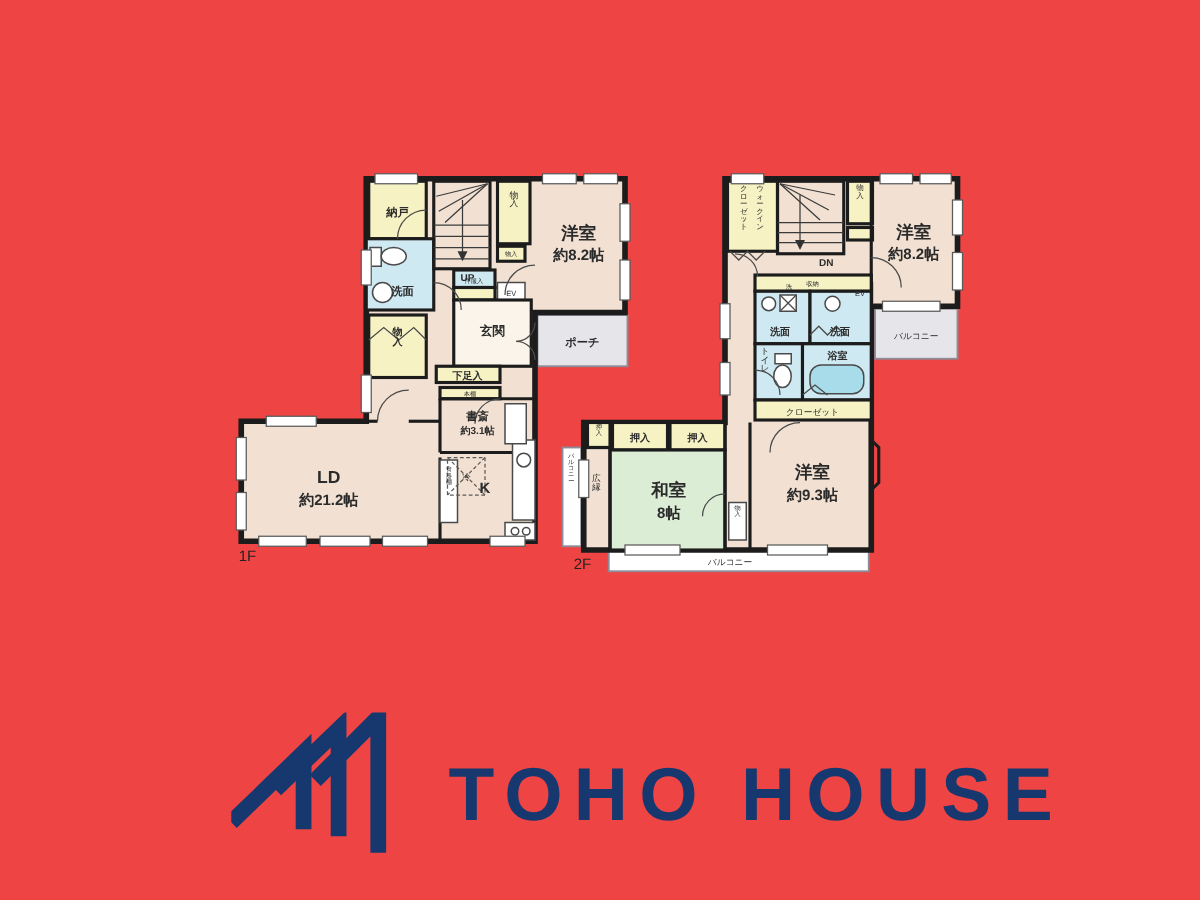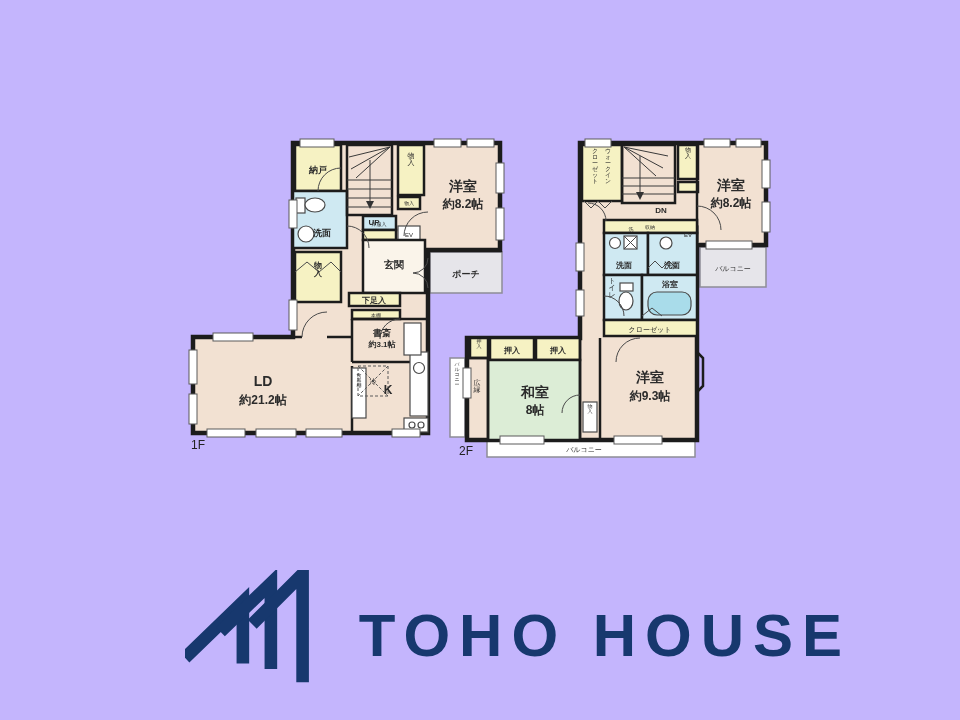--- a/index.html
+++ b/index.html
@@ -1,17 +1,17 @@
 <!DOCTYPE html>
 <html><head>
 <meta charset="utf-8">
 <style>
   html,body{margin:0;padding:0;background:#ffffff;width:960px;height:720px;overflow:hidden;
             font-family:"Liberation Sans",sans-serif;}
-  .page{position:relative;width:960px;height:720px;background:#c4b5fd;}
+  .page{position:relative;width:960px;height:720px;background:#ef4444;}
   svg{display:block;}
   
   .wallbase{fill:#F2E1D2;stroke:#1C1C1C;stroke-width:4.5;stroke-linejoin:miter;}
   .w2{fill:none;stroke:#1C1C1C;stroke-width:2.5;}
   .roomY{fill:#F6F2C3;stroke:#1C1C1C;stroke-width:2.5;}
   .roomB{fill:#CFE9F2;stroke:#1C1C1C;stroke-width:2.5;}
   .roomG{fill:#DCEDD6;stroke:#1C1C1C;stroke-width:2.5;}
   .roomW{fill:#FAF4EA;stroke:#1C1C1C;stroke-width:2.5;}
   .ext{fill:#E6E5EA;stroke:#8D8C96;stroke-width:1.5;}
   .extW{fill:#FFFFFF;stroke:#8D8C96;stroke-width:1.5;}

